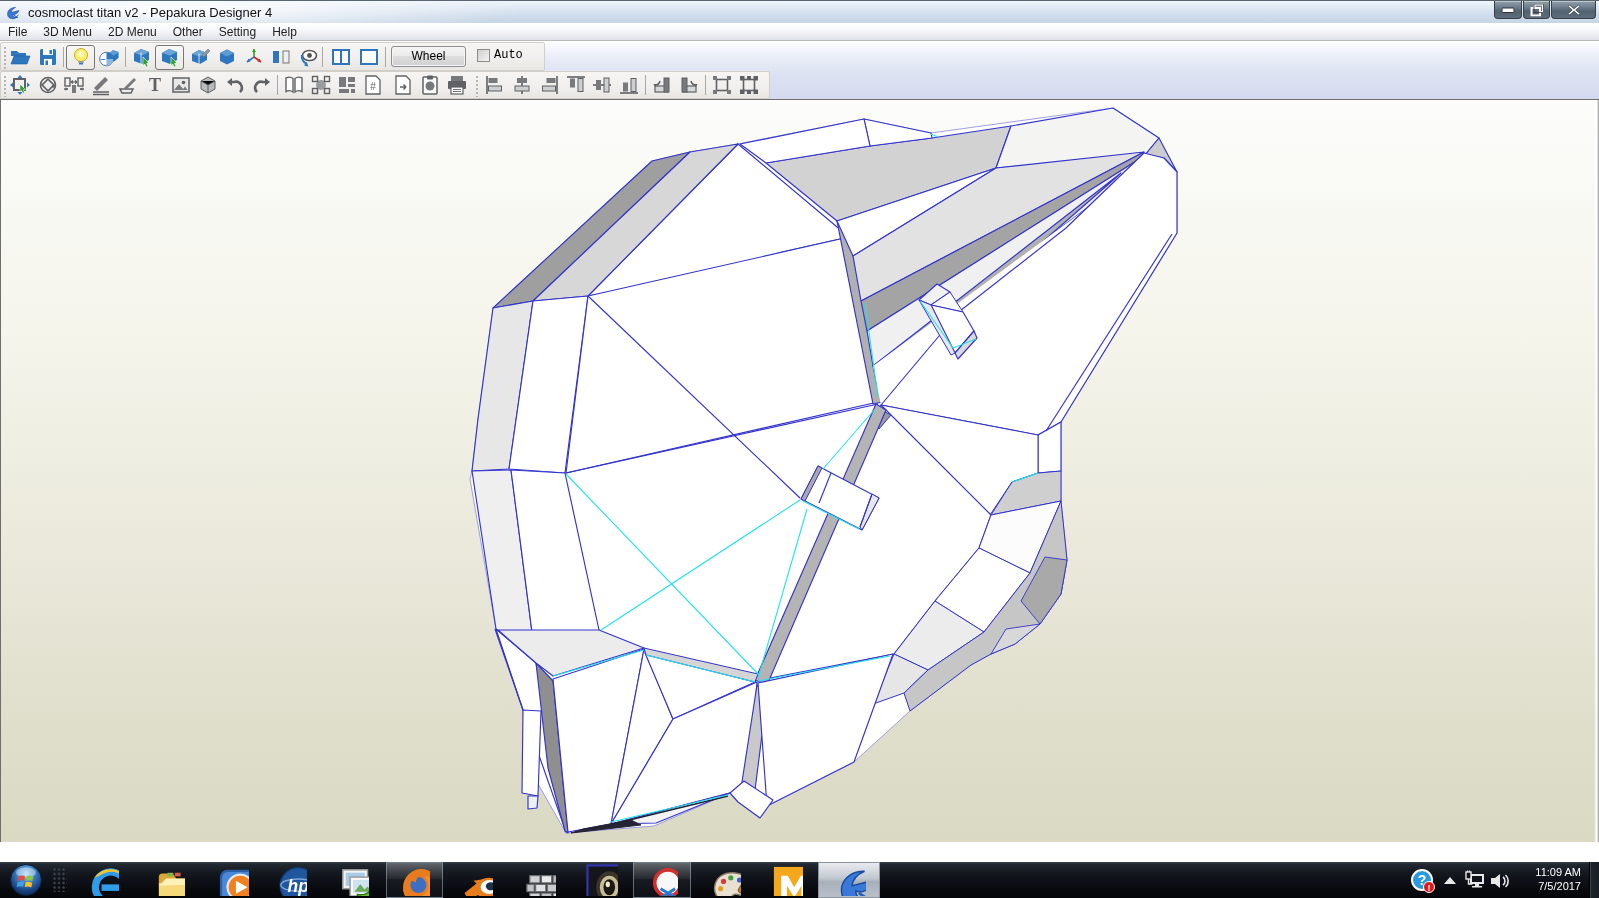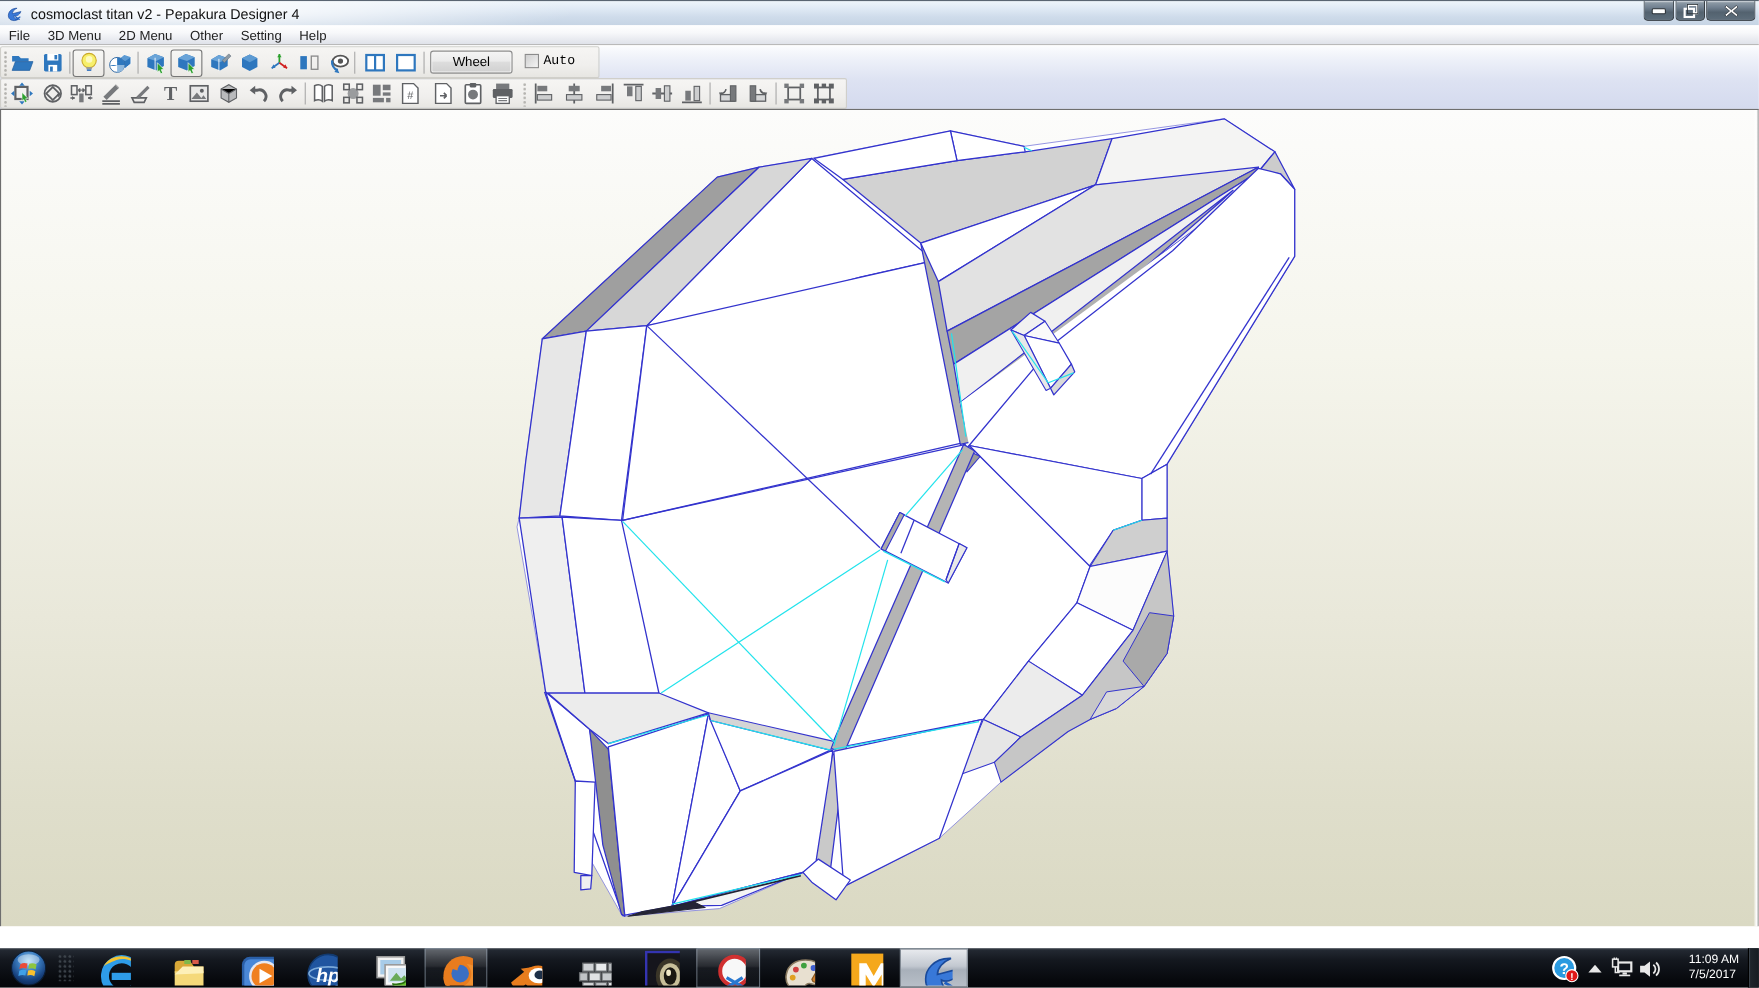--- a/index.html
+++ b/index.html
@@ -60,21 +60,21 @@
 
 
 #taskbar { position:absolute; left:0; top:862px; width:1599px; height:36px;
   background:linear-gradient(180deg,#3c434c 0%,#222831 6%,#14181f 30%,#0d1016 55%,#07090d 80%,#04060a 100%); }
 .tbicon { position:absolute; top:2px; width:32px; height:32px; }
 .tbicon svg { width:32px; height:32px; display:block; }
 .tbcell { position:absolute; top:0px; height:36px; width:56px;
   background:linear-gradient(180deg,rgba(255,255,255,.28) 0%,rgba(255,255,255,.10) 45%,rgba(255,255,255,.04) 50%,rgba(90,110,130,.12) 100%);
   border:1px solid rgba(160,175,190,.55); }
 .tbcell.active { background:linear-gradient(180deg,#e8eaee 0%,#c2c8d0 45%,#a8b0ba 55%,#b8bfc8 100%); border:1px solid #8b949e; }
-#clock { position:absolute; right:18px; top:3px; text-align:left; font-size:11px; line-height:14px; color:#fff; }
+#clock { position:absolute; right:18px; top:3px; text-align:right; font-size:11px; line-height:14px; color:#fff; }
 #showdesk { position:absolute; right:0; top:0; width:10px; height:36px; background:linear-gradient(90deg,#20262d,#171c22); border-left:1px solid #000; box-shadow:inset 1px 0 0 #3a4149; }
 </style>
 </head>
 <body>
 <div id="win">
   <div id="titlebar">
     <svg class="appicon" viewBox="0 0 32 32">
         <path d="M5.5 21 C3.5 12 11 4.5 21 5 c-5 2-8.5 6-8.5 10 L28 11 C25.5 18 18.5 20.5 15 18.5 15 23.5 20 25.5 24 24.5 17.5 29.5 7.5 28 5.5 21 Z" fill="#3878d8" stroke="#1a4a9a" stroke-width="1.2"></path>
         <path d="M17 20 l9 5.5 M27 20.5 l-9 5.5" stroke="#2060c0" stroke-width="2"></path>
       </svg>

